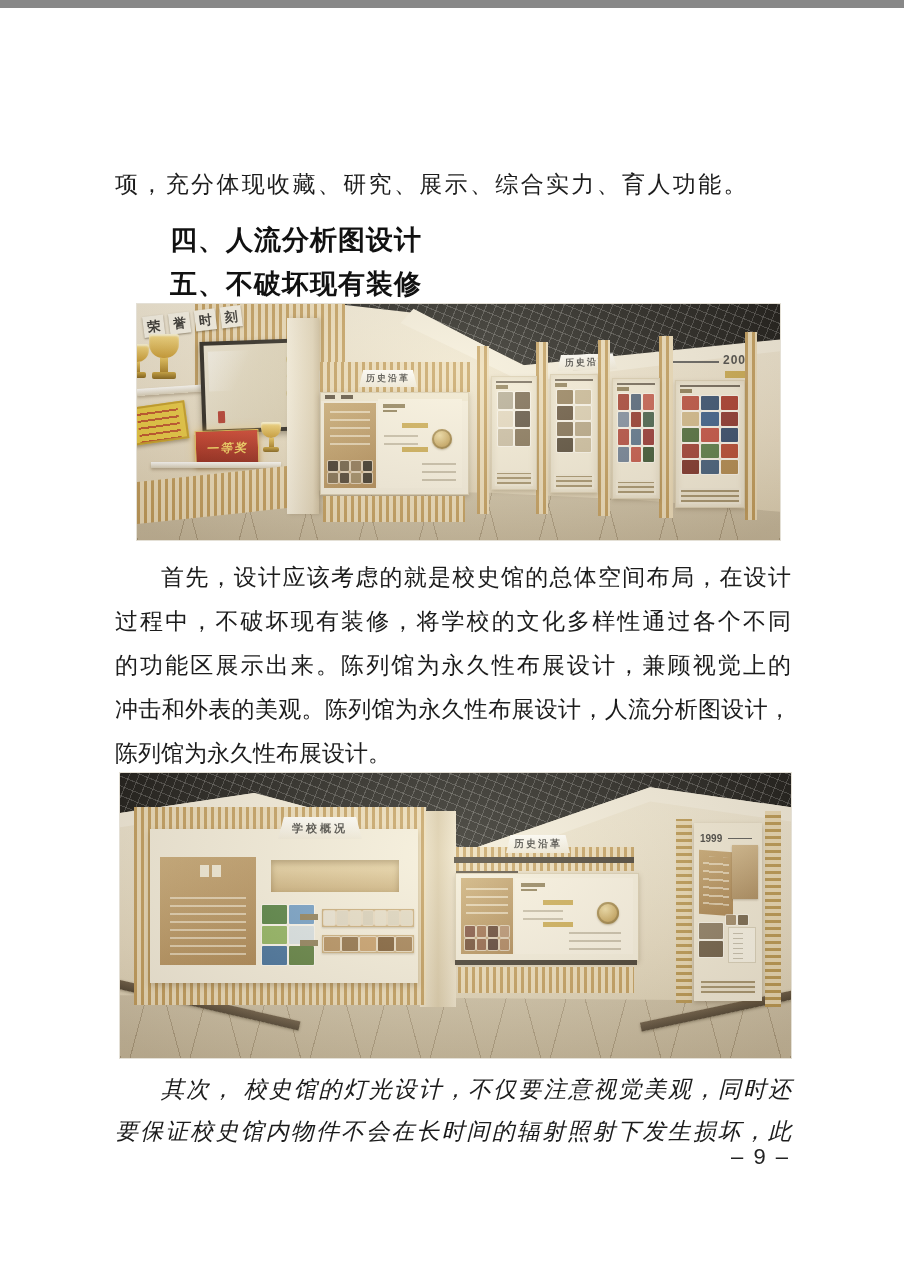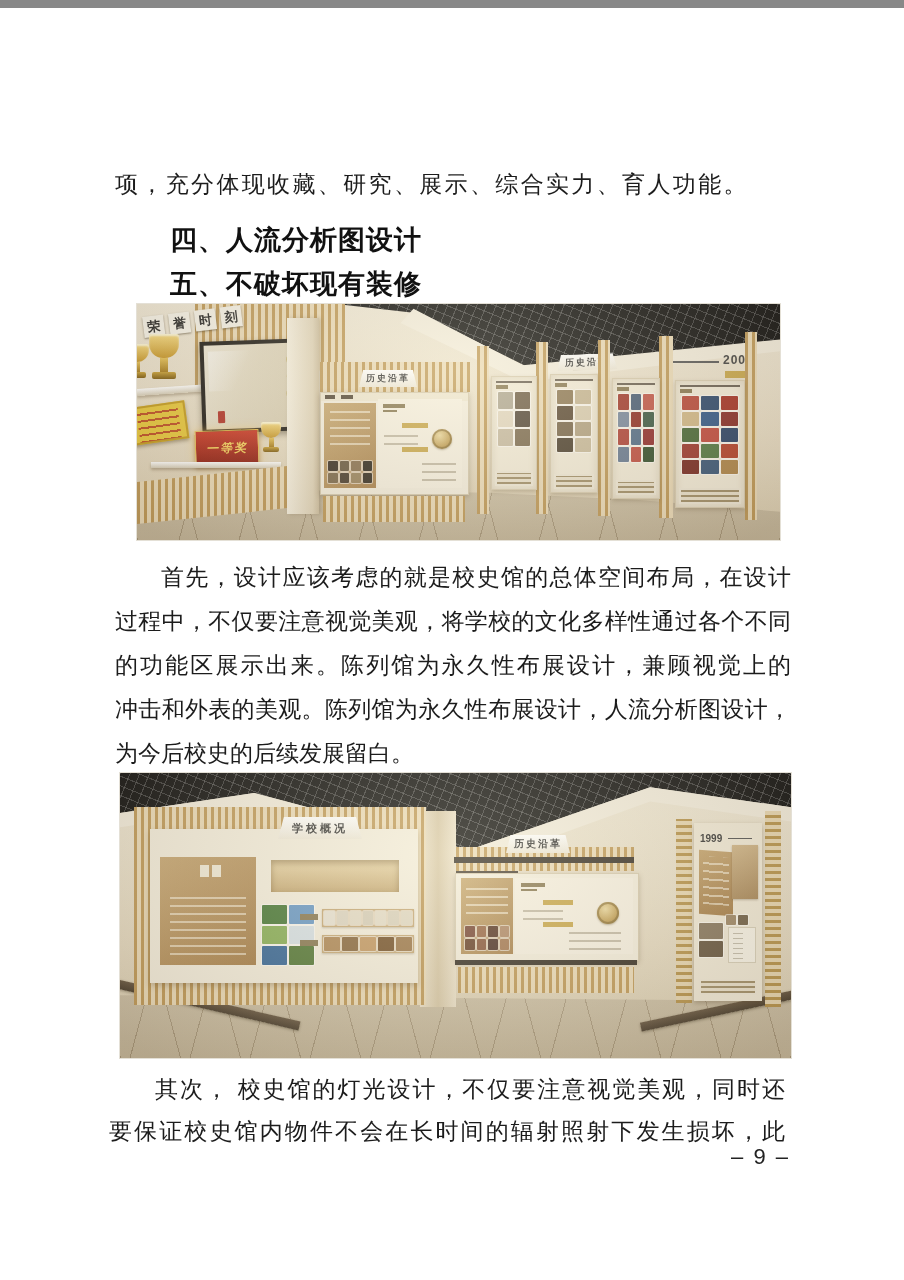--- a/index.html
+++ b/index.html
@@ -14,21 +14,21 @@
     letter-spacing:.5px; white-space:nowrap;
   }
   .jline{ white-space:normal; text-align:justify; text-align-last:justify; }
   .intro{ top:160px; width:632px; white-space:normal; text-align:justify; text-align-last:justify;}
   .heading{
     position:absolute; left:170px; font-family:"Liberation Sans","DejaVu Sans",sans-serif;
     font-weight:bold; font-size:27px; color:#111; letter-spacing:1px;
   }
   .h4{ top:214px; } .h5{ top:258px; }
   .para1 .pl{ position:absolute; left:115px; width:676px; font-size:23px; height:44px; line-height:40px; }
-  .para2 .pl{ position:absolute; left:109px; width:676px; font-size:23px; height:42px; line-height:40px; }
+  .para2 .pl{ position:absolute; left:115px; width:676px; font-size:23px; height:42px; line-height:40px;font-style:italic; }
   .pagenum{
     position:absolute; left:560px; top:1136px; width:230px; text-align:right;
     font-size:22px; color:#222; font-family:"Liberation Sans","DejaVu Sans",sans-serif;
     letter-spacing:2px;
   }
   
   .render{ position:absolute; overflow:hidden; background:#e9e1cf; box-shadow:0 0 0 1px #e4e0d6;}
   .render:after{
     content:""; position:absolute; inset:0; pointer-events:none;
     background:radial-gradient(ellipse at 50% 28%, rgba(255,250,225,.28), rgba(70,50,25,.14) 95%);
@@ -318,24 +318,24 @@
           <span style="background: rgb(122, 46, 38);"></span>
           <span style="background: rgb(62, 90, 122);"></span>
           <span style="background: rgb(176, 136, 78);"></span>
         </div>
       <div class="abs grille" style="left:3px;right:3px;bottom:3px;height:16px;"></div>
     </div>
   </figure>
 
   <div class="para1">
     <div class="pl jline" style="top:550px;text-indent:2em;">首先，设计应该考虑的就是校史馆的总体空间布局，在设计</div>
-    <div class="pl jline" style="top:594px;">过程中，不仅要注意视觉美观，将学校的文化多样性通过各个不同</div>
+    <div class="pl jline" style="top:594px;">过程中，不破坏现有装修，将学校的文化多样性通过各个不同</div>
     <div class="pl jline" style="top:638px;">的功能区展示出来。陈列馆为永久性布展设计，兼顾视觉上的</div>
     <div class="pl jline" style="top:682px;">冲击和外表的美观。陈列馆为永久性布展设计，人流分析图设计，</div>
-    <div class="pl" style="top:726px;">为今后校史的后续发展留白。</div>
+    <div class="pl" style="top:726px;">陈列馆为永久性布展设计。</div>
   </div>
 
   <figure class="render r2" style="margin:0;">
     <div class="abs r2-wall"></div>
     <div class="abs r2-ceiling grid-ceiling"></div>
     <div class="abs r2-soffit"></div>
     <div class="abs r2-floor floor"></div>
     <div class="abs r2-diag" style="left:-18px;top:226px;width:200px;height:9px;transform:rotate(13deg);"></div>
     <div class="abs r2-diag" style="right:-18px;top:232px;width:170px;height:9px;transform:rotate(-12deg);"></div>
     <div class="abs r2-divider"></div>

